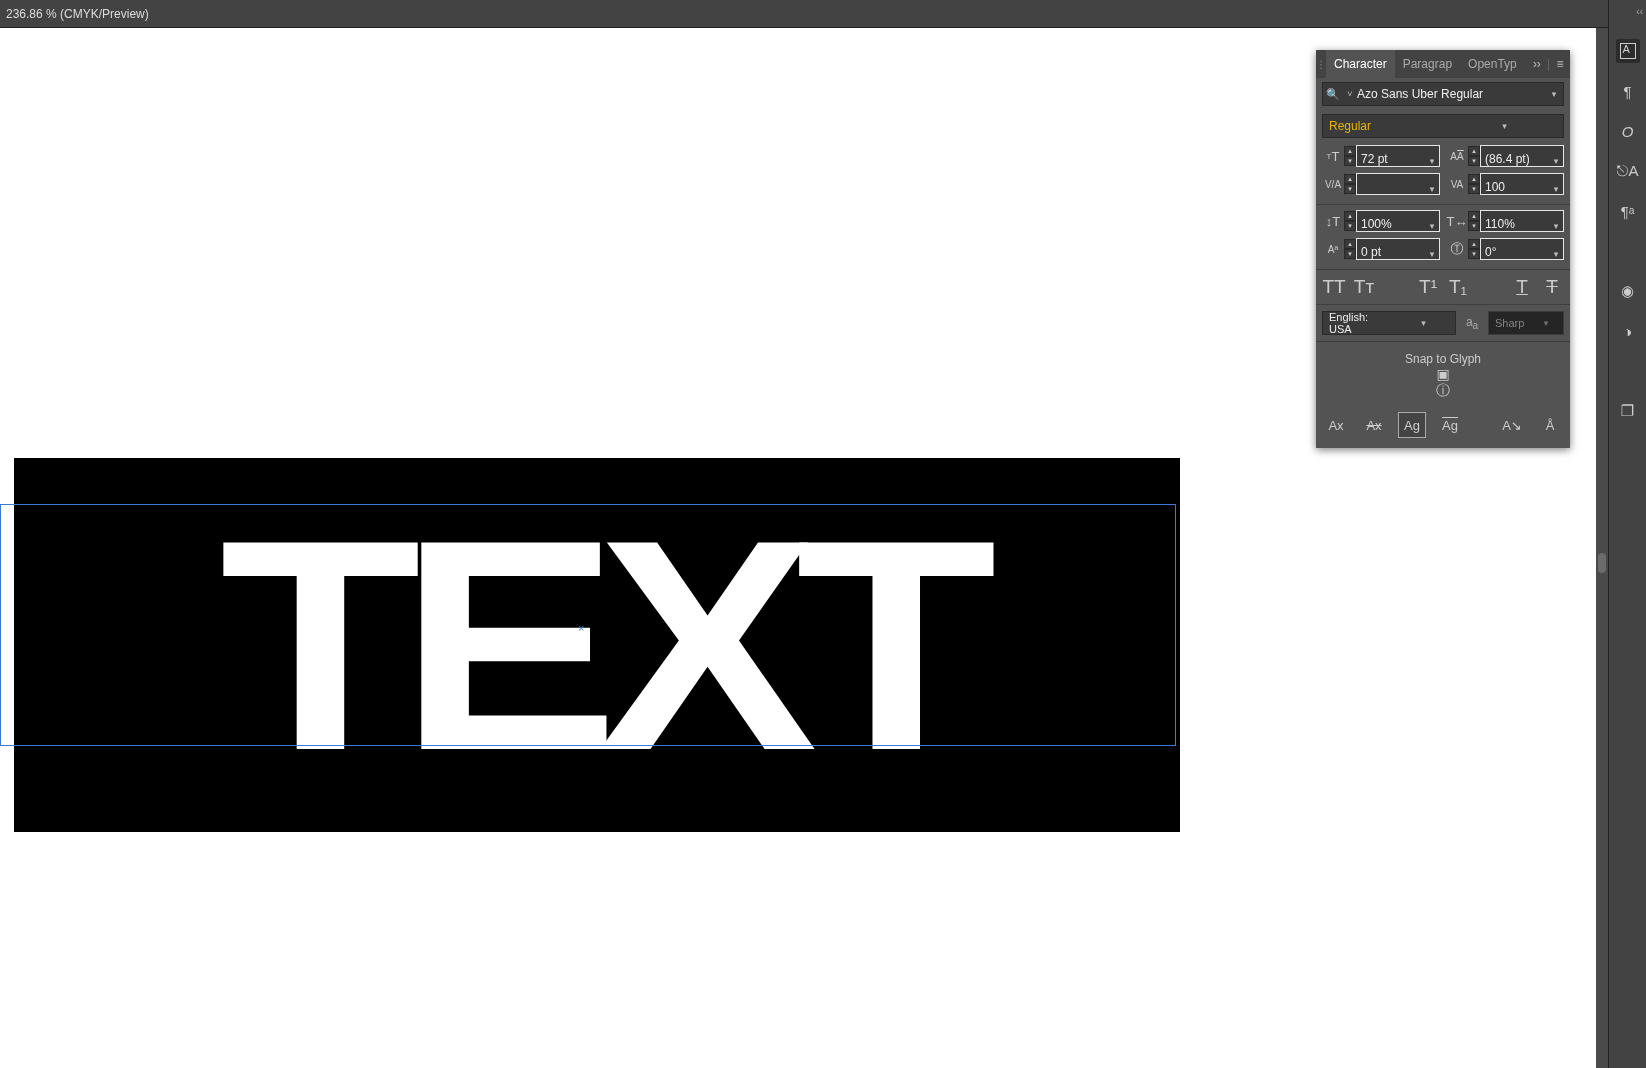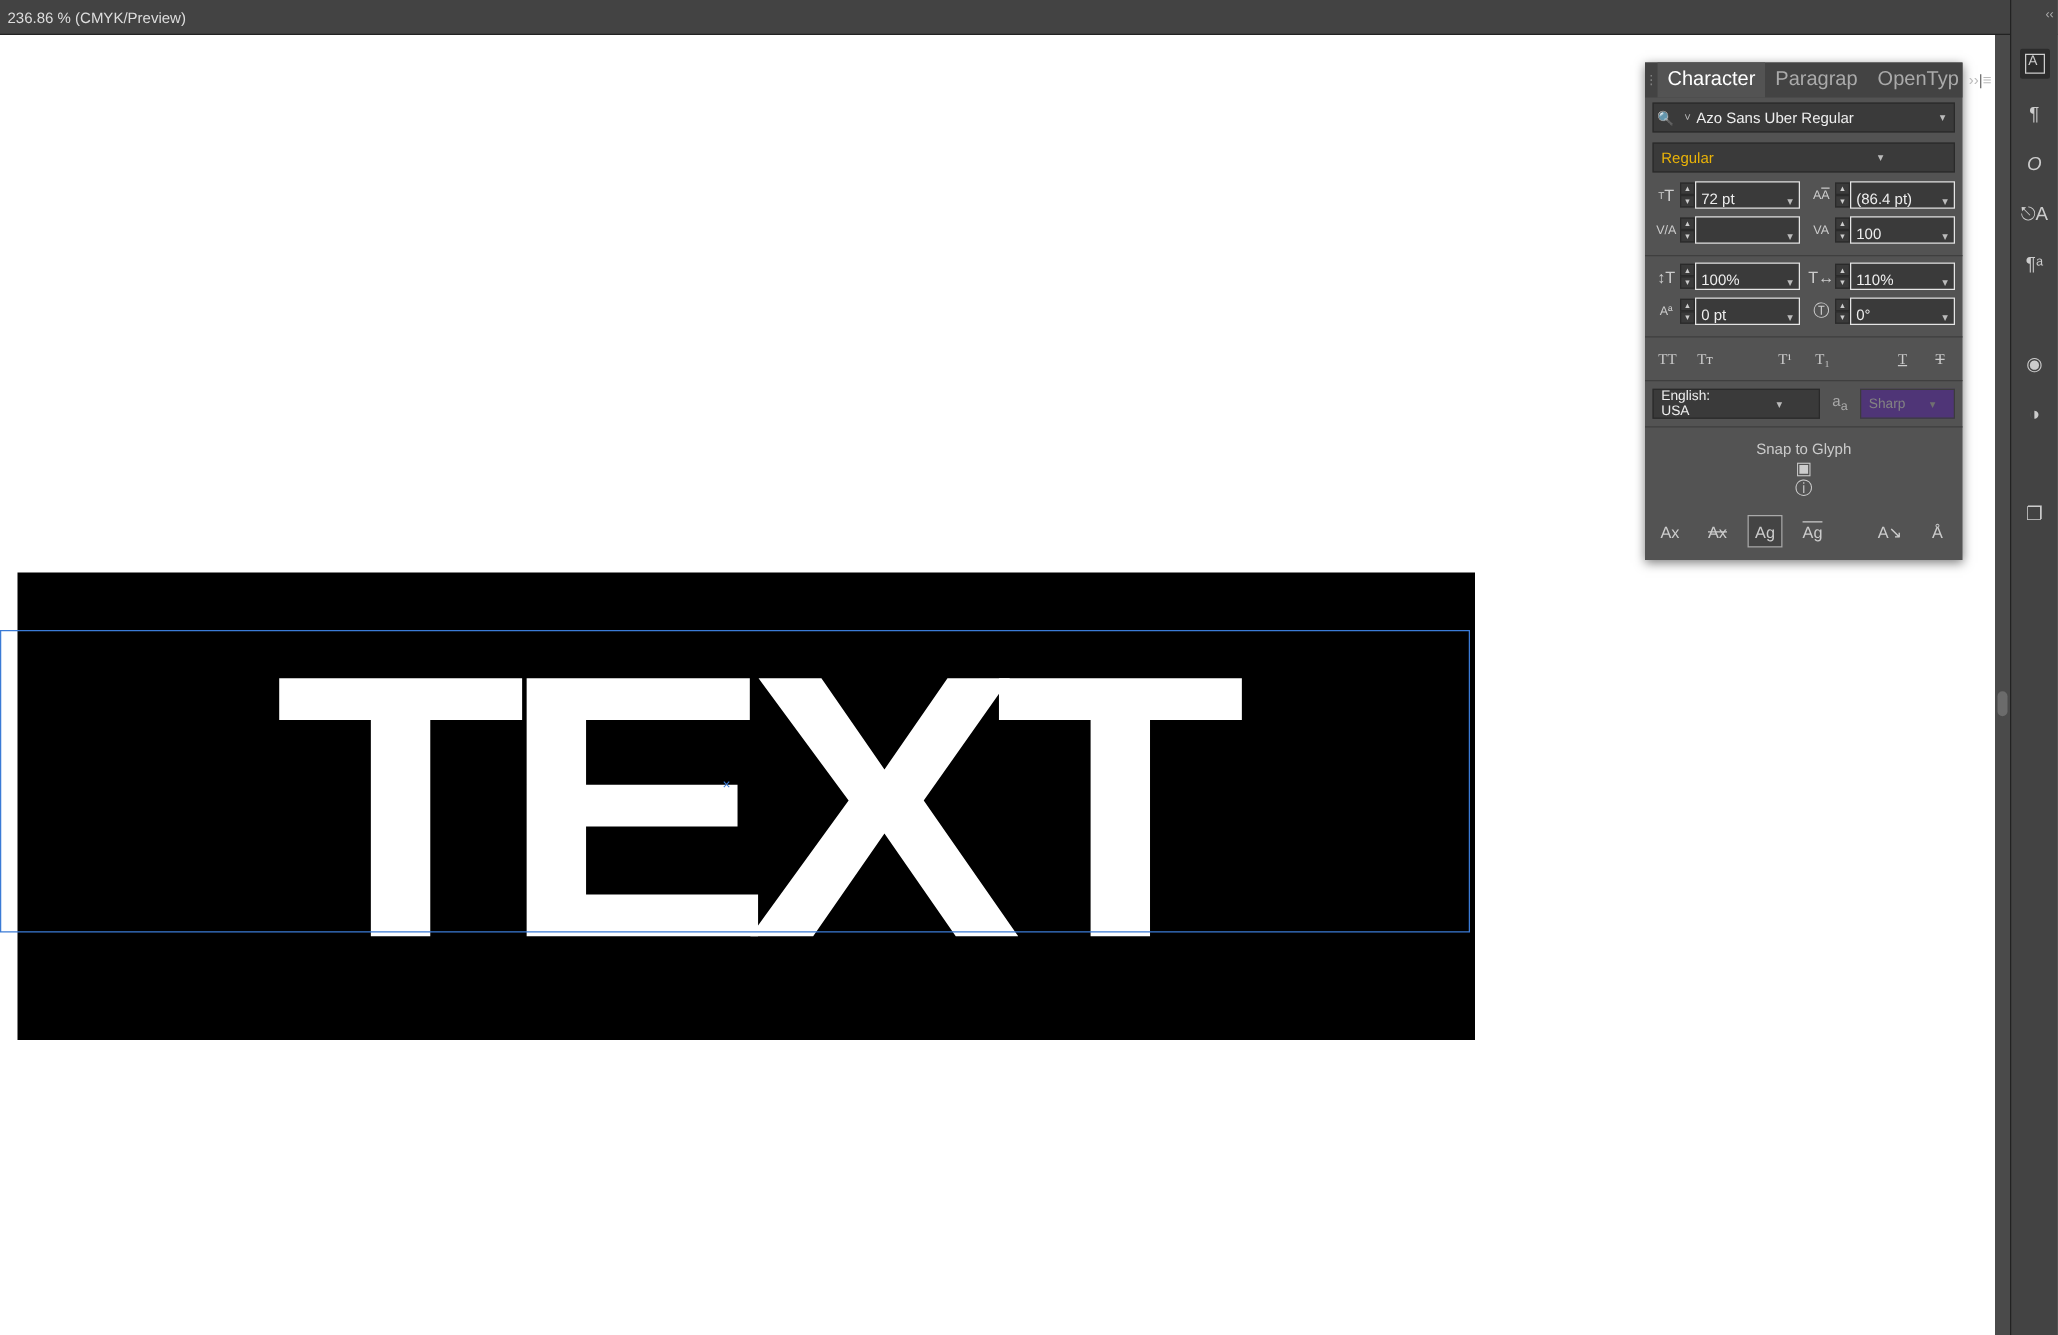--- a/index.html
+++ b/index.html
@@ -25,21 +25,21 @@
 .right-strip { position:absolute; top:0; right:0; width:38px; height:100%; background:#434343; display:flex; flex-direction:column; align-items:center; padding-top:6px; gap:16px; border-left:1px solid #222; }
 .right-strip .chev { font-size:10px; color:#aaa; align-self:flex-end; margin-right:3px; margin-bottom:6px; }
 .strip-icon { width:24px; height:24px; display:flex; align-items:center; justify-content:center; color:#ccc; font-size:15px; cursor:pointer; }
 .strip-icon.active { background:#2c2c2c; border-radius:2px; }
 .strip-gap { height:24px; }
 
 
 .panel { position:absolute; top:22px; right:38px; width:254px; background:#535353; box-shadow:0 2px 8px rgba(0,0,0,.5); font-size:12px; }
 .p-tabs { display:flex; align-items:center; height:28px; background:#434343; }
 .p-tabs .grab { width:10px; color:#888; font-size:10px; text-align:center; }
-.p-tab { padding:0 8px; height:28px; display:flex; align-items:center; color:#aaa; cursor:pointer; font-size:16px; }
+.p-tab { padding:0 8px; height:28px; display:flex; align-items:center; color:#aaa; cursor:pointer; font-size:12px; }
 .p-tab.active { background:#535353; color:#fff; }
 .p-tabs .spacer { flex:1; }
 .p-tabs .ctrl { width:20px; text-align:center; color:#bbb; font-size:12px; cursor:pointer; }
 .p-tabs .sep { color:#666; }
 
 .p-row { display:flex; align-items:center; padding:4px 6px; gap:4px; }
 .font-search { flex:1; display:flex; align-items:center; background:#3a3a3a; border:1px solid #2a2a2a; height:24px; }
 .font-search .mag { width:20px; text-align:center; color:#bbb; font-size:11px; }
 .font-search .chev { width:14px; text-align:center; color:#bbb; font-size:9px; }
 .font-search input { flex:1; background:transparent; border:none; color:#eee; font-size:12px; outline:none; }
@@ -54,29 +54,29 @@
 .ico { width:22px; height:22px; display:flex; align-items:center; justify-content:center; color:#ccc; font-size:13px; }
 .stepper { display:flex; flex-direction:column; width:12px; }
 .stepper div { width:12px; height:10px; display:flex; align-items:center; justify-content:center; font-size:7px; color:#ccc; background:#3a3a3a; border:1px solid #2a2a2a; cursor:pointer; }
 .vfield { flex:1; height:22px; background:#3a3a3a; border:1px solid #e5e5e5; display:flex; align-items:flex-end; padding-left:4px; color:#eee; }
 .vfield input { flex:1; background:transparent; border:none; color:#eee; font-size:12px; outline:none; width:100%; }
 .vfield .dd { width:14px; text-align:center; color:#bbb; font-size:9px; }
 
 .divider { height:1px; background:#3f3f3f; margin:2px 0; }
 
 .cap-row { display:flex; align-items:center; padding:4px 6px; gap:6px; }
-.cap-btn { width:24px; height:22px; display:flex; align-items:center; justify-content:center; color:#ccc; font-size:12px; cursor:pointer;font-family:Liberation Serif, serif; }
+.cap-btn { width:24px; height:22px; display:flex; align-items:center; justify-content:center; color:#ccc; font-size:19px; cursor:pointer; }
 .cap-row .flex { flex:1; }
 
 .lang-row { display:flex; align-items:center; padding:4px 6px; gap:6px; }
 .lang-select { flex:1; display:flex; align-items:center; background:#3a3a3a; border:1px solid #2a2a2a; height:24px; padding-left:6px; }
 .lang-select span { flex:1; color:#eee; font-size:11px; }
 .lang-select .dd { width:16px; text-align:center; color:#bbb; font-size:9px; }
 .aa-icon { width:20px; text-align:center; color:#aaa; font-size:12px; }
-.anti-select { width:76px; display:flex; align-items:center; background:#4c1d95; border:1px solid #2a2a2a; height:24px; padding-left:6px; opacity:.55; }
+.anti-select { width:76px; display:flex; align-items:center; background:#000000; border:1px solid #2a2a2a; height:24px; padding-left:6px; opacity:.55; }
 .anti-select span { flex:1; color:#aaa; font-size:11px; }
 .anti-select .dd { width:14px; text-align:center; color:#888; font-size:9px; }
 
 .snap-row { display:flex; align-items:center; padding:8px 6px;flex-direction:column; }
 .snap-row .lbl { flex:1; color:#ccc; font-size:12px; }
 .snap-row .sicon { width:24px; text-align:center; color:#ccc; font-size:14px; cursor:pointer; }
 
 .glyph-row { display:flex; align-items:center; padding:4px 6px 10px 6px; gap:10px; }
 .gbtn { width:28px; height:26px; display:flex; align-items:center; justify-content:center; color:#ccc; font-size:13px; cursor:pointer; border:1px solid transparent; }
 .gbtn.active { border:1px solid #888; background:#444; }

